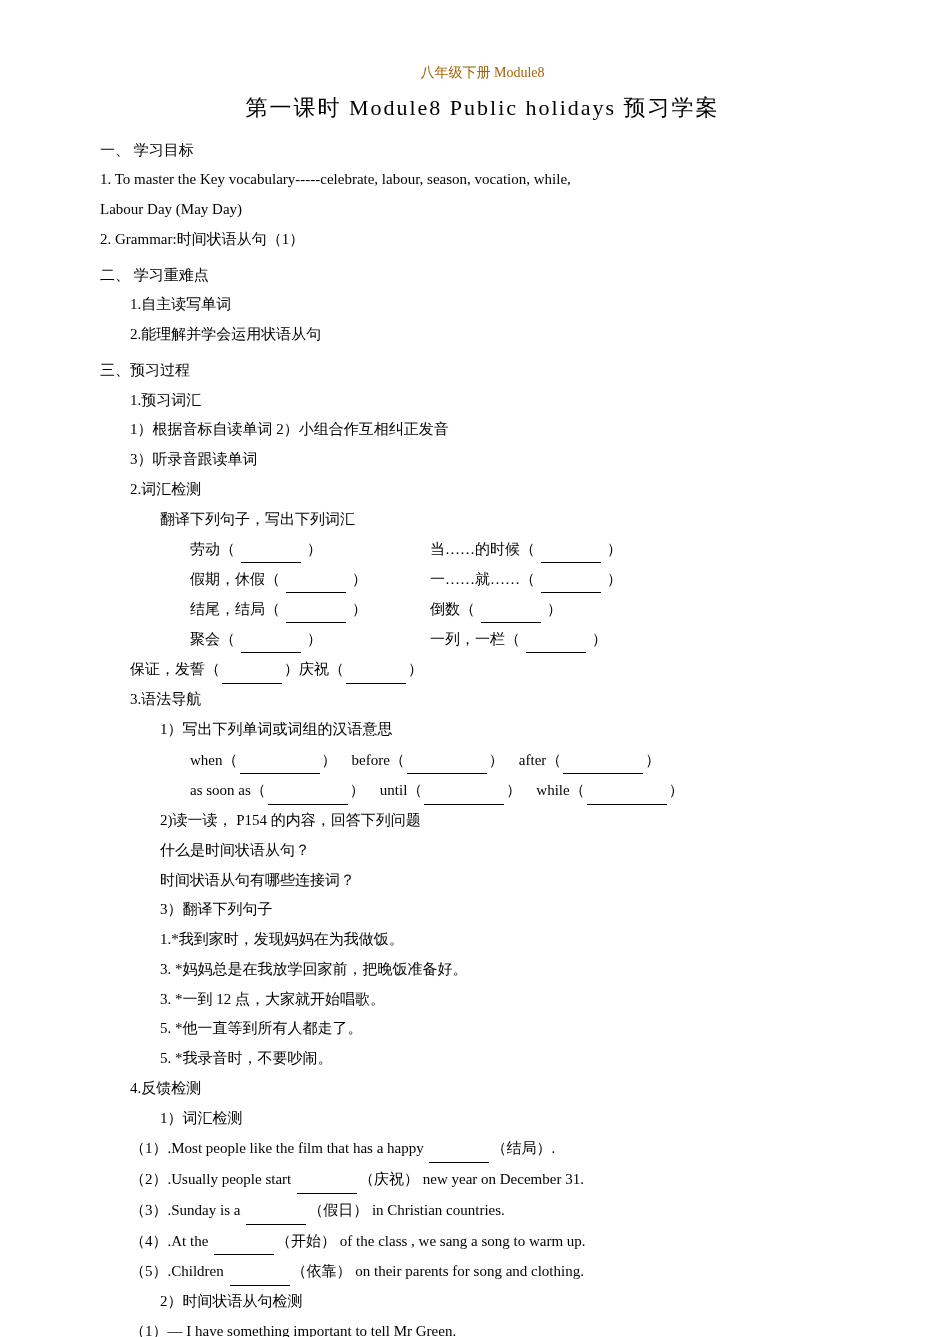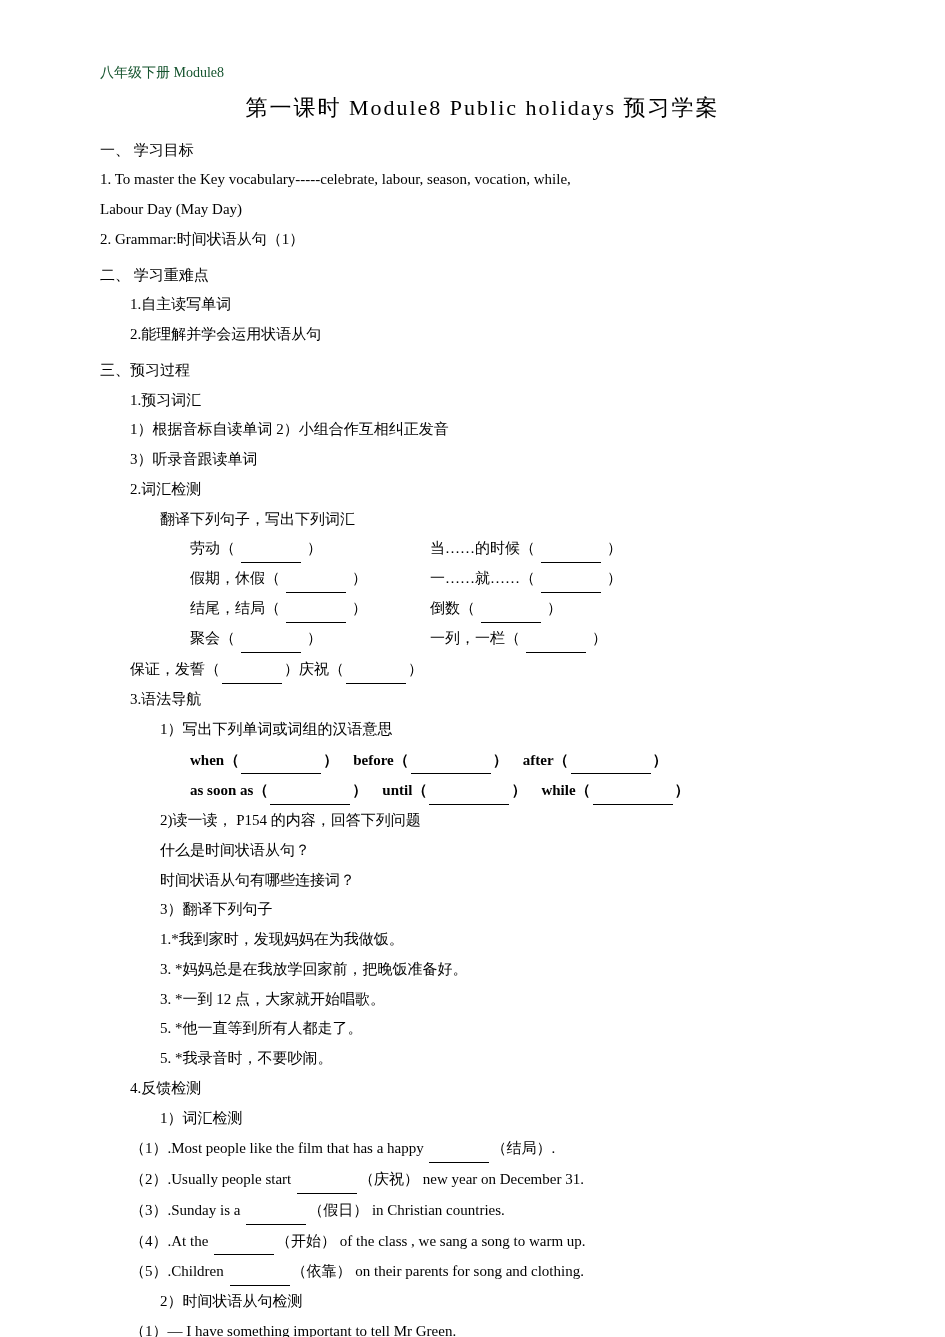--- a/index.html
+++ b/index.html
@@ -12,22 +12,23 @@
       font-family: "SimSun", "宋体", serif;
       font-size: 15px;
       color: #000000;
       width: 945px;
       min-height: 1337px;
       padding: 60px 80px 60px 100px;
       line-height: 1.8;
     }
     .doc-header-small {
       font-size: 14px;
-      color: #14532d;
-      margin-bottom: 2px;
+      color: #a16207;
+      margin-bottom: 2px;
+      text-align: center;
     }
     .doc-title {
       font-size: 22px;
       font-weight: normal;
       color: #000;
       text-align: center;
       margin-bottom: 6px;
       letter-spacing: 2px;
     }
     .section-heading {
@@ -64,28 +65,27 @@
       margin: 0 2px;
     }
     .vocab-row {
       display: flex;
       gap: 40px;
       padding-left: 90px;
       margin-bottom: 2px;
     }
     .vocab-item {
       display: flex;
-      align-items: flex-start;
+      align-items: center;
       gap: 4px;
       min-width: 200px;
     }
     .grammar-row {
       padding-left: 90px;
       margin-bottom: 2px;
-      font-weight: bold;
     }
   </style>
 </head>
 <body>
 
 <div>
   <div class="doc-header-small line">八年级下册 Module8</div>
   <div class="doc-title line">第一课时    Module8  Public  holidays   预习学案</div>
 </div>
 

